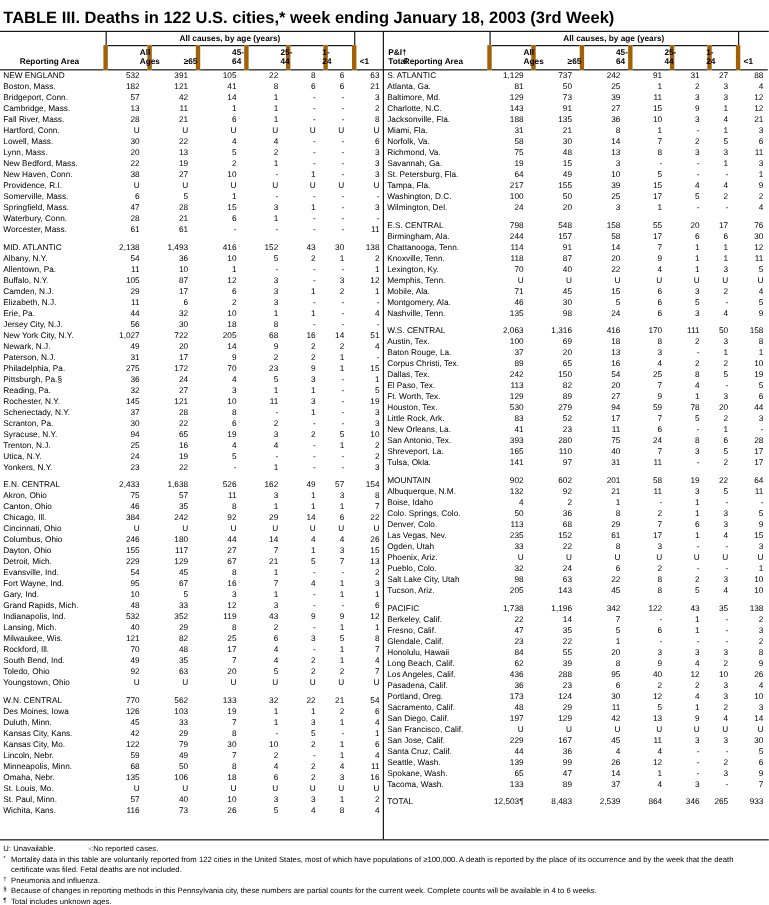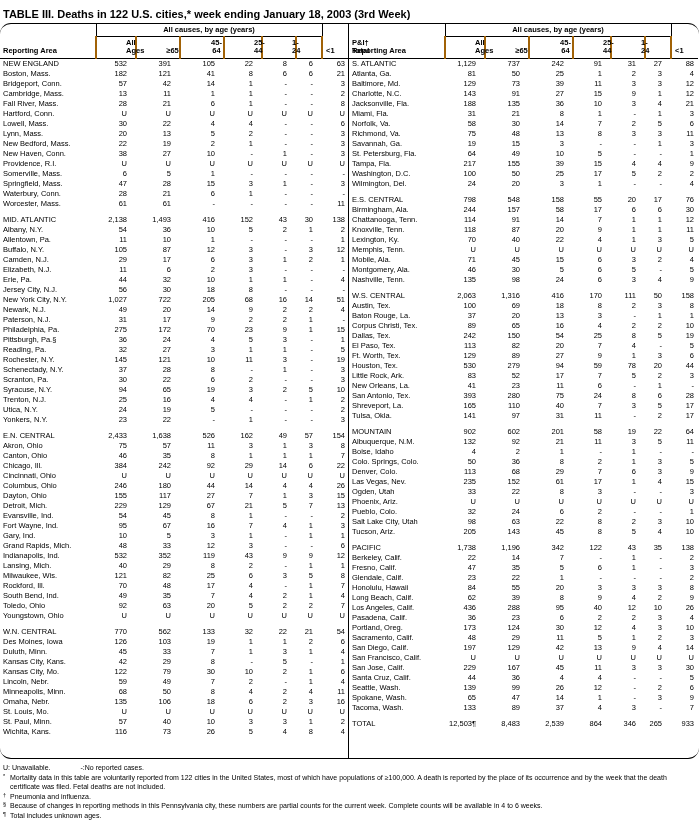--- a/index.html
+++ b/index.html
@@ -4,52 +4,51 @@
 <style>
   * { margin:0; padding:0; box-sizing:border-box; }
   html,body { background:#fff; }
   body {
     width:699px; height:823px;
     font-family:"Liberation Sans", sans-serif;
     color:#000; overflow:hidden;
   }
   .page { position:relative; width:699px; height:823px; }
   .title {
-    font-size:11px; font-weight:bold;
+    font-size:15px; font-weight:bold;
     margin:8px 0 3px 3px; letter-spacing:0px; white-space:nowrap;
   }
   .table-area {
     display:flex; height:736px;
     border-top:1.5px solid #000;
     border-bottom:1.5px solid #000;
-    border-radius:11px;
   }
   .half { width:349px; flex:none; }
   .half.left { border-right:1px solid #000; }
   table { border-collapse:collapse; table-layout:fixed; width:349px; }
   th, td { padding:0; font-size:7.5px; font-weight:normal; }
   col.c-name { width:96px; }
   col.c-all  { width:40px; }
   col.c-65   { width:44px; }
   col.c-4564 { width:44px; }
   col.c-2544 { width:38px; }
   col.c-124  { width:34px; }
   col.c-lt1  { width:26px; }
   col.c-pi   { width:27px; }
   tr.h1 { height:12px; }
   tr.h1 th.group {
     border-left:1px solid #000; border-right:1px solid #000; border-bottom:1px solid #000;
     text-align:center; font-weight:bold; vertical-align:middle;
   }
   tr.h2 th {
-    height:22px; border-left:2px solid #a16207; border-bottom:1px solid #000;
-    vertical-align:bottom; text-align:center; font-weight:bold;
+    height:22px; border-left:4px solid #a16207; border-bottom:1px solid #000;
+    vertical-align:bottom; text-align:left; font-weight:bold;
     line-height:8.5px; padding-bottom:2px; white-space:pre-line;padding-left:29px;
   }
-  tr.h2 th.name { border-left:none; text-align:left; padding-left:3px; }
+  tr.h2 th.name { border-left:none; text-align:left; padding-left:18px; }
   tr.h2 th.ge { text-decoration:none; }
   tbody tr { height:10px; line-height:10px; }
   tbody tr.gap { height:6px; line-height:6px; }
   td.name { text-align:left; padding-left:3px; white-space:nowrap; overflow:hidden; }
   td.num  { text-align:right; padding-right:9px; white-space:nowrap; }
   td.num.last { padding-right:4px; }
   .footnotes { margin:4px 3px 0 3px; font-size:7px; line-height:9.6px; }
   .legend { display:flex; }
   .legend .l2 { margin-left:30px; }
   .fn { display:flex; }

